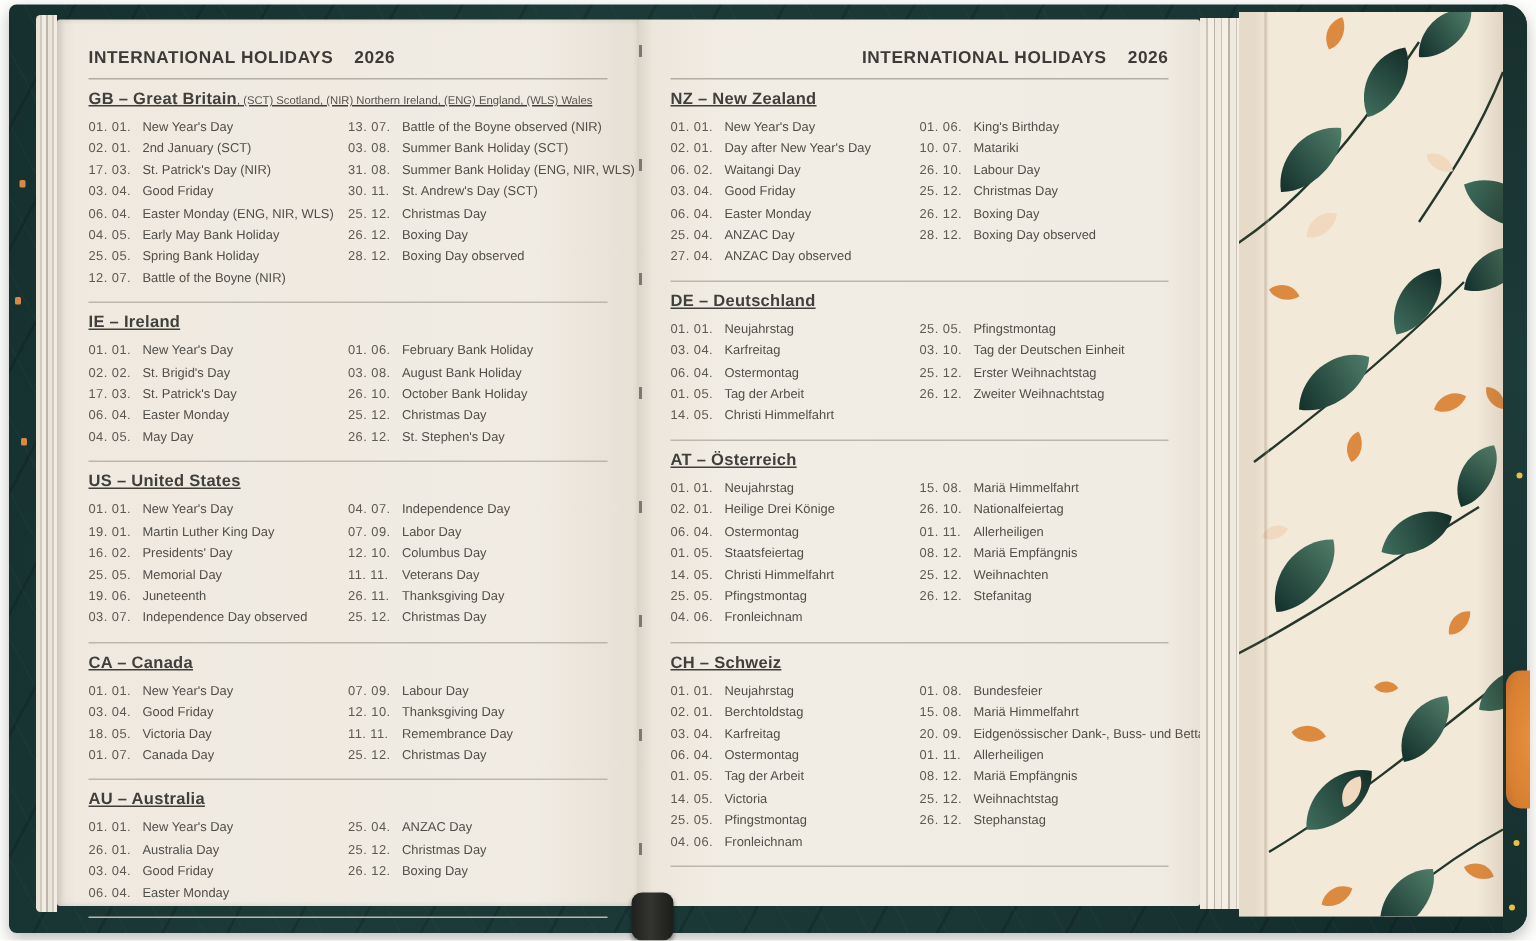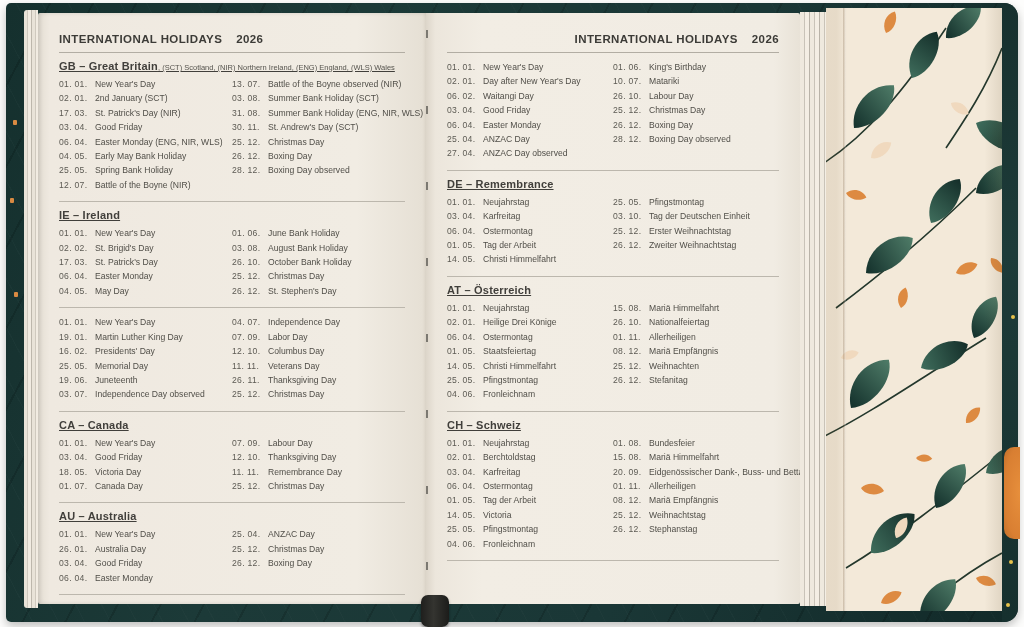--- a/index.html
+++ b/index.html
@@ -192,21 +192,21 @@
                   <span class="n">Easter Monday</span>
                 </div>
                 <div class="hrow">
                   <span class="d">04. 05.</span>
                   <span class="n">May Day</span>
                 </div>
               </div>
               <div class="sec-col">
                 <div class="hrow">
                   <span class="d">01. 06.</span>
-                  <span class="n">June Bank Holiday</span>
+                  <span class="n">February Bank Holiday</span>
                 </div>
                 <div class="hrow">
                   <span class="d">03. 08.</span>
                   <span class="n">August Bank Holiday</span>
                 </div>
                 <div class="hrow">
                   <span class="d">26. 10.</span>
                   <span class="n">October Bank Holiday</span>
                 </div>
                 <div class="hrow">
@@ -215,20 +215,21 @@
                 </div>
                 <div class="hrow">
                   <span class="d">26. 12.</span>
                   <span class="n">St. Stephen's Day</span>
                 </div>
               </div>
             </div>
           </div>
           <hr class="divider">
           <div class="section">
+            <div class="sec-title">US – United States</div>
             <div class="sec-cols">
               <div class="sec-col">
                 <div class="hrow">
                   <span class="d">01. 01.</span>
                   <span class="n">New Year's Day</span>
                 </div>
                 <div class="hrow">
                   <span class="d">19. 01.</span>
                   <span class="n">Martin Luther King Day</span>
                 </div>
@@ -364,20 +365,21 @@
 
   <div class="page page-right">
     <div class="page-inner">
       <div class="pg-header">
         <span>INTERNATIONAL HOLIDAYS</span>
         <span>2026</span>
       </div>
       <hr class="pg-rule">
       <div id="right-sections">
           <div class="section">
+            <div class="sec-title">NZ – New Zealand</div>
             <div class="sec-cols">
               <div class="sec-col">
                 <div class="hrow">
                   <span class="d">01. 01.</span>
                   <span class="n">New Year's Day</span>
                 </div>
                 <div class="hrow">
                   <span class="d">02. 01.</span>
                   <span class="n">Day after New Year's Day</span>
                 </div>
@@ -425,21 +427,21 @@
                 </div>
                 <div class="hrow">
                   <span class="d">28. 12.</span>
                   <span class="n">Boxing Day observed</span>
                 </div>
               </div>
             </div>
           </div>
           <hr class="divider">
           <div class="section">
-            <div class="sec-title">DE – Remembrance</div>
+            <div class="sec-title">DE – Deutschland</div>
             <div class="sec-cols">
               <div class="sec-col">
                 <div class="hrow">
                   <span class="d">01. 01.</span>
                   <span class="n">Neujahrstag</span>
                 </div>
                 <div class="hrow">
                   <span class="d">03. 04.</span>
                   <span class="n">Karfreitag</span>
                 </div>

